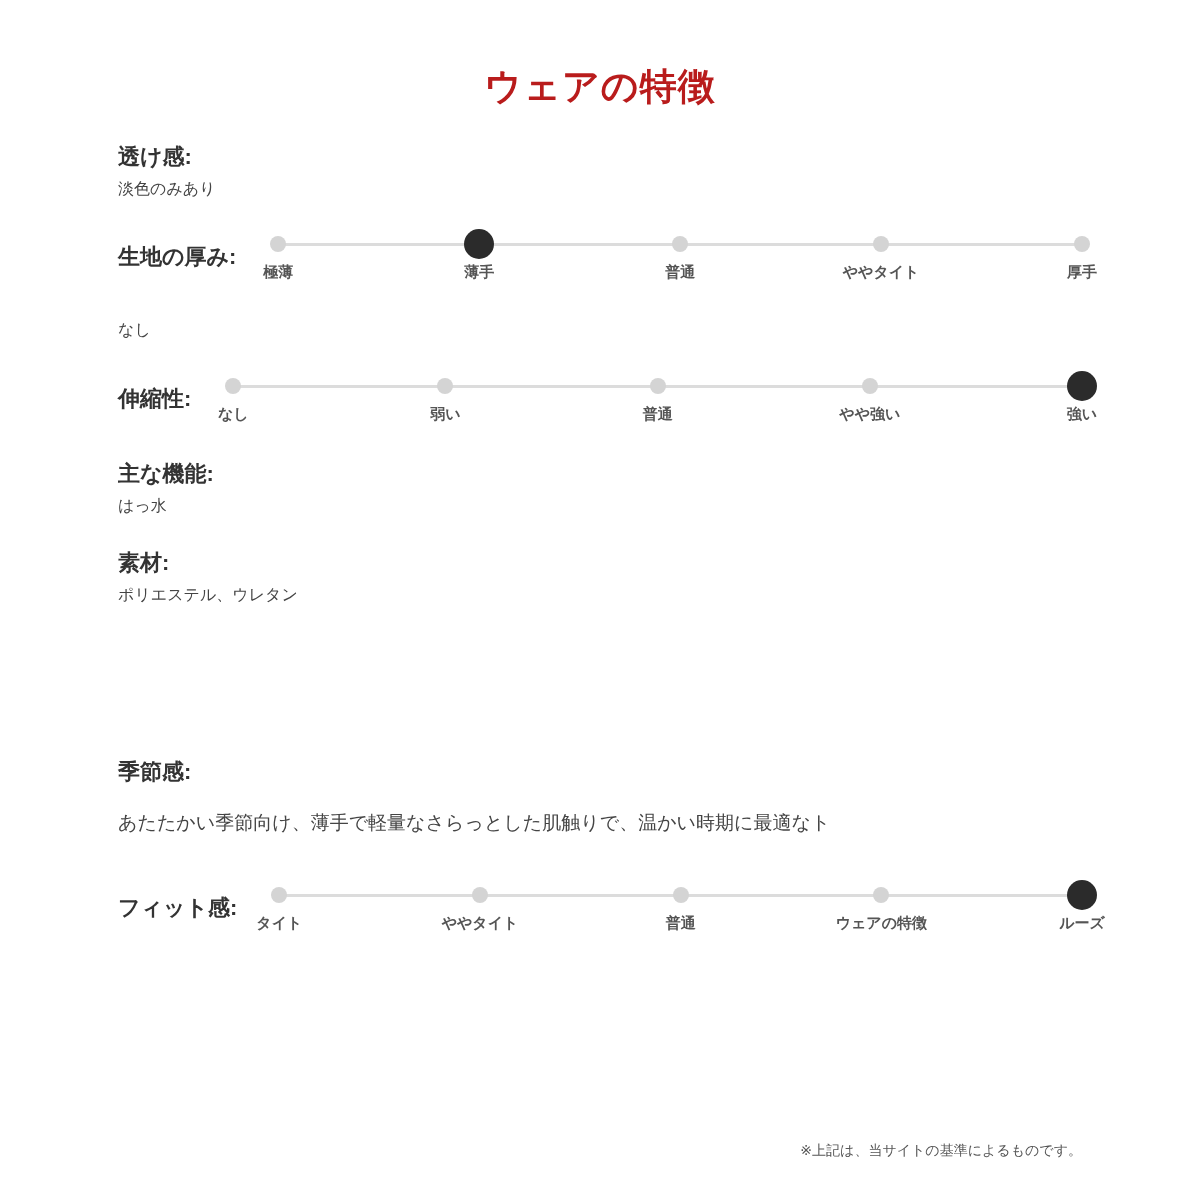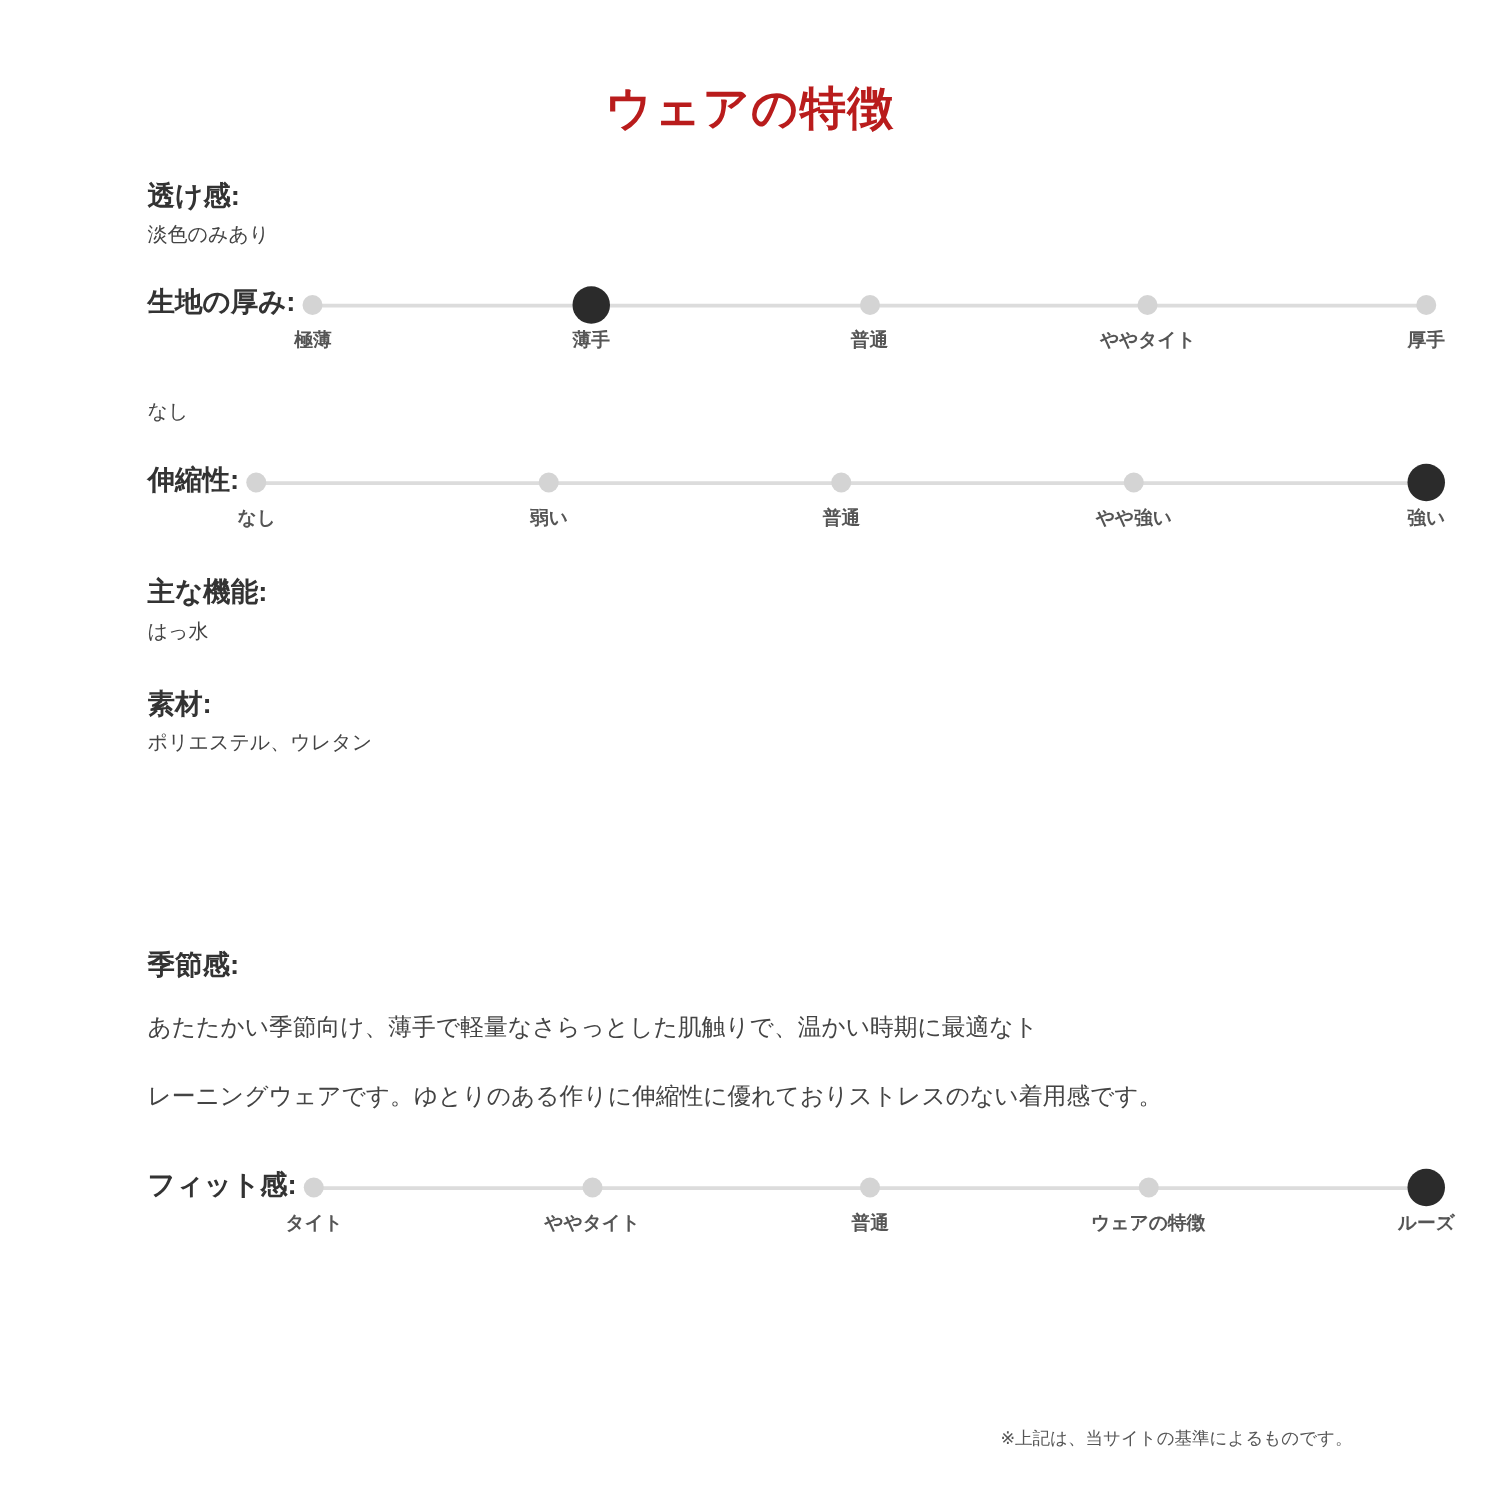--- a/index.html
+++ b/index.html
@@ -24,21 +24,21 @@
     text-align: center;
     font-size: 37px;
     font-weight: bold;
     color: #b91c1c;
     letter-spacing: 1px;
     padding-top: 62px;
     margin: 0;
   }
 
   .content {
-    padding: 0 59px 0 118px;
+    padding: 0 118px 0 118px;
     box-sizing: border-box;
   }
 
   
   .field {
     margin-top: 30px;
   }
   .field-label {
     font-size: 22px;
     font-weight: bold;
@@ -51,21 +51,22 @@
     line-height: 1.6;
     margin-top: 4px;
   }
 
   
   .slider-block {
     margin-top: 26px;
   }
   .slider-row {
     display: flex;
-    align-items: flex-start;
+    align-items: center;
+    gap: 28px;
   }
   .slider-label {
     font-size: 22px;
     font-weight: bold;
     color: #333333;
     white-space: nowrap;
     flex: 0 0 auto;
     padding-right: 14px;
   }
   .scale {
@@ -206,21 +207,20 @@
     </div>
 
     <div class="field">
       <div class="field-label">素材:</div>
       <div class="field-value">ポリエステル、ウレタン</div>
     </div>
 
     <div class="season-block">
       <div class="field-label">季節感:</div>
       <div class="season-text">あたたかい季節向け、薄手で軽量なさらっとした肌触りで、温かい時期に最適なト</div>
-      <div class="season-text">レーニングウェアです。ゆとりのある作りに伸縮性に優れておりストレスのない着用感です。</div>
     </div>
 
     <div class="slider-block fit-block">
       <div class="slider-row">
         <div class="slider-label">フィット感:</div>
         <div class="scale-wrap">
           <div class="scale">
             <div class="scale-line"></div>
             <div class="tick" style="left:0%"></div>
             <div class="tick" style="left:25%"></div>

